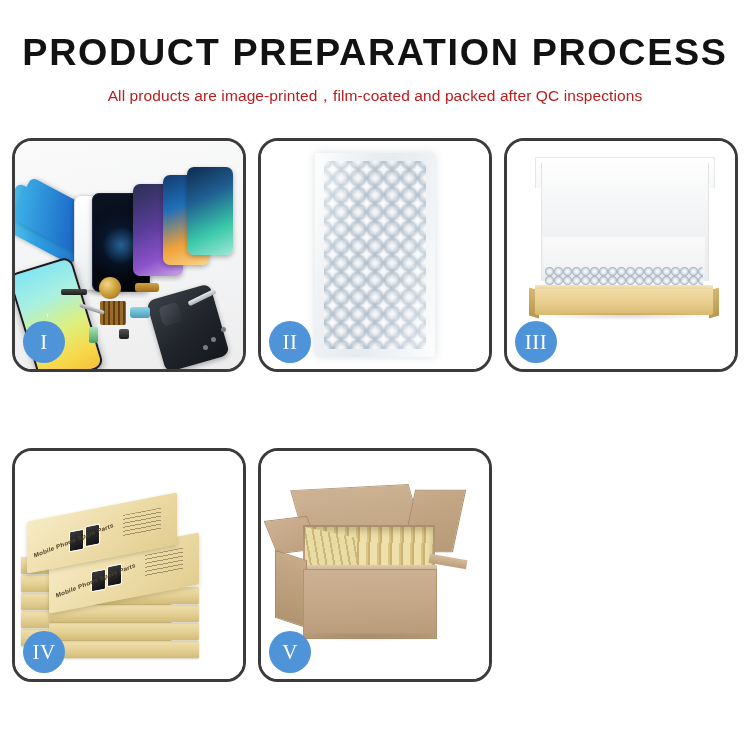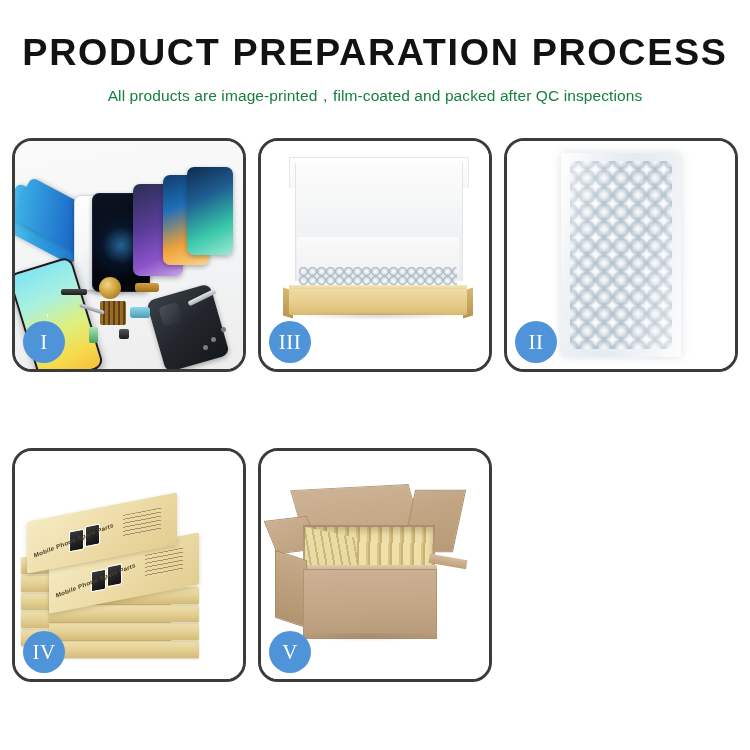--- a/index.html
+++ b/index.html
@@ -28,21 +28,21 @@
     letter-spacing: 1.6px;
     color: #121212;
     line-height: 1.05;
     white-space: nowrap;
     transform: scaleX(1.02);
   }
   .page-subtitle {
     font-family: "Liberation Sans", sans-serif;
     font-size: 15.5px;
     font-weight: normal;
-    color: #15803d;
+    color: #b91c1c;
     margin-top: 13px;
     letter-spacing: 0.1px;
     white-space: nowrap;
   }
 
   
   .grid {
     position: absolute;
     top: 138px;
     left: 12px;
@@ -496,44 +496,44 @@
       <div class="part part-tweezer" style="left:64px;  top:166px;"></div>
       <div class="part part-dot" style="left:196px; top:196px;"></div>
       <div class="part part-dot" style="left:206px; top:186px;"></div>
       <div class="part part-dot" style="left:188px; top:204px;"></div>
     </div>
     <div class="badge">I</div>
   </div>
 
   <div class="panel">
     <div class="panel-stage">
+      <div class="p2-bg"></div>
+      <div class="bw-sheet">
+        <div class="bw-inner"></div>
+        <div class="bw-inner2"></div>
+        <div class="bw-sheen"></div>
+      </div>
+    </div>
+    <div class="badge">II</div>
+  </div>
+
+  <div class="panel">
+    <div class="panel-stage">
       <div class="p3-bg"></div>
       <div class="b3-lidflap"></div>
       <div class="b3-backwall"></div>
       <div class="b3-foam"></div>
       <div class="b3-bubble"></div>
       <div class="b3-lcap"></div>
       <div class="b3-rcap"></div>
       <div class="b3-rim"></div>
       <div class="b3-front"></div>
       <div class="b3-shadow"></div>
     </div>
     <div class="badge">III</div>
-  </div>
-
-  <div class="panel">
-    <div class="panel-stage">
-      <div class="p2-bg"></div>
-      <div class="bw-sheet">
-        <div class="bw-inner"></div>
-        <div class="bw-inner2"></div>
-        <div class="bw-sheen"></div>
-      </div>
-    </div>
-    <div class="badge">II</div>
   </div>
 
   <div class="panel">
     <div class="panel-stage">
       <div class="p4-bg"></div>
       <div class="stack">
 
         <div class="kbox" style="left:6px;  top:178px;"></div>
         <div class="kbox" style="left:6px;  top:160px;"></div>
         <div class="kbox" style="left:6px;  top:142px;"></div>

